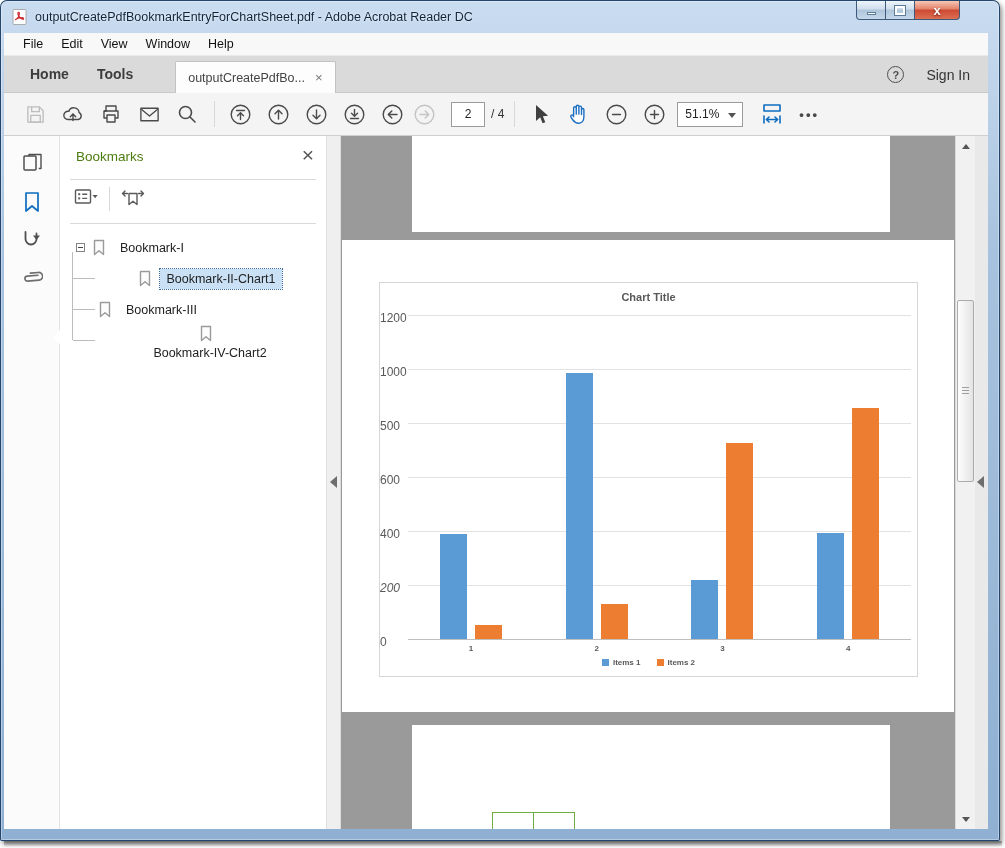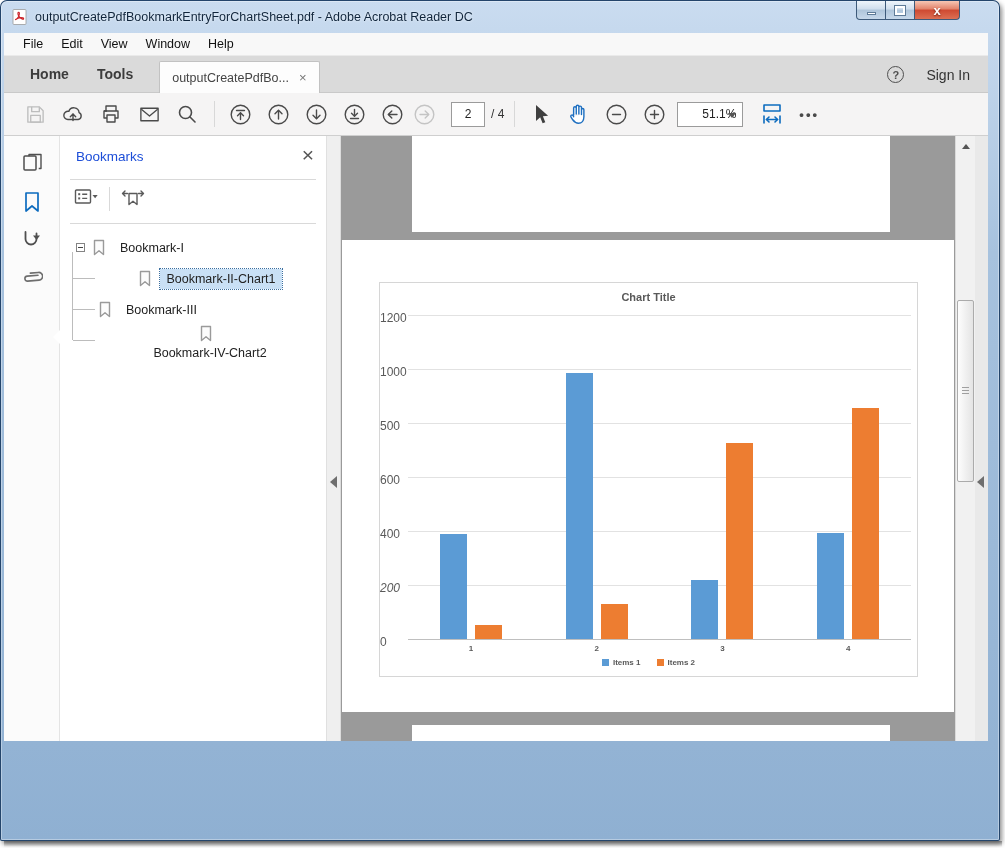--- a/index.html
+++ b/index.html
@@ -8,21 +8,21 @@
   #stage { position:relative; width:1005px; height:848px; background:#fff; }
 
   
   #win {
     position:absolute; left:0; top:0; width:1000px; height:841px;
     background: linear-gradient(180deg,#cadcf0 0%, #a7c2de 30%, #8fb0d2 100%);
     border-radius:7px 7px 2px 2px;
     box-shadow: 0 0 0 1px #24456b inset, 0 0 0 2px rgba(255,255,255,.35) inset, 2px 3px 5px rgba(0,0,0,.45);
     padding:33px 12px 12px 4px;
   }
-  #client { position:relative; width:984px; height:708px; background:#fff; border:1px solid #5a7ba0; border-width:0; overflow:hidden; }
+  #client { position:relative; width:984px; height:796px; background:#fff; border:1px solid #5a7ba0; border-width:0; overflow:hidden; }
 
   .titlebar { position:absolute; left:0; top:0; width:1000px; height:33px; display:flex; align-items:center; }
   .title-text { font-size:12.5px; color:#10253c; margin-left:6px; text-shadow:0 0 3px rgba(255,255,255,.9); }
   .pdf-app-icon { margin-left:12px; width:17px; height:16px; flex:0 0 auto; }
 
   .win-controls { position:absolute; top:1px; right:40px; display:flex; }
   .win-btn { height:19px; border:1px solid #3d5a7a; border-top:none; display:flex; align-items:center; justify-content:center;
              background: linear-gradient(180deg,#eef5fb 0%,#cfdeed 45%,#aec5da 50%,#c6d8ea 100%); }
   .win-btn.min { width:30px; border-radius:0 0 0 4px; }
   .win-btn.restore { width:29px; border-left:none; }
@@ -36,53 +36,53 @@
     background: linear-gradient(180deg, rgba(0,0,0,.35), rgba(0,0,0,0)); }
 
   
   .menubar { height:23px; background:#f8f8f8; display:flex; align-items:center; padding-left:10px; border-bottom:1px solid #eaeaea; }
   .menu-item { font-size:12.5px; color:#111; padding:3px 9px; }
 
   
   .tabbar { height:37px; background:#dadada; display:flex; align-items:flex-end; position:relative; border-bottom:1px solid #c9c9c9; }
   .apptab { font-size:14px; font-weight:bold; color:#3c3c3c; padding:9px 14px; margin-bottom:1px; }
   .apptab.home { margin-left:12px; }
-  .doctab { margin-left:12px; height:32px; background:#fdfdfd; border:1px solid #c2c2c2; border-bottom:none;
+  .doctab { margin-left:28px; height:32px; background:#fdfdfd; border:1px solid #c2c2c2; border-bottom:none;
             border-radius:2px 2px 0 0; display:flex; align-items:center; gap:10px; padding:0 12px; margin-bottom:-1px; }
   .doctab-label { font-size:12.5px; color:#444; }
   .doctab-close { font-size:13px; color:#777; line-height:1; }
   .tab-right { position:absolute; right:18px; top:0; height:37px; display:flex; align-items:center; gap:22px; }
   .help-circ { width:17px; height:17px; border:1.6px solid #4f4f4f; border-radius:50%; display:flex; align-items:center; justify-content:center;
                font-size:11px; font-weight:bold; color:#4f4f4f; }
   .signin { font-size:14px; color:#333; }
 
   
   .toolbar { height:43px; background:#f5f4f4; border-bottom:1px solid #cfcfcf; display:flex; align-items:center; padding-left:16px; }
   .tool { width:30px; height:30px; display:flex; align-items:center; justify-content:center; margin-right:8px; flex:0 0 auto; }
   .tool svg { display:block; }
   .tsep { width:1px; height:26px; background:#d8d8d8; margin:0 10px 0 4px; flex:0 0 auto; }
   .page-input { width:34px; height:25px; border:1px solid #9b9b9b; background:#fff; text-align:center; font-size:12px; color:#222;
                 font-family:"Liberation Sans",sans-serif; margin:0 6px 0 4px; }
   .page-total { font-size:12px; color:#333; margin-right:6px; }
   .zoom-box { width:66px; height:25px; border:1px solid #9b9b9b; background:#fff; display:flex; align-items:center; font-size:12px; color:#222;
-              padding-left:24px; position:relative; margin-right:14px; }
+              padding-left:7px; position:relative; margin-right:14px; }
   .zoom-caret { position:absolute; right:6px; top:10px; width:0; height:0; border-left:4px solid transparent; border-right:4px solid transparent; border-top:5px solid #555; }
   .ellipsis { font-size:13px; font-weight:bold; color:#4a4a4a; letter-spacing:2px; margin-left:4px; }
 
   
   .content { display:flex; height:693px; }
 
   .leftrail { width:56px; background:#fbfbfb; border-right:1px solid #e4e4e4; display:flex; flex-direction:column; align-items:center;
               padding-top:16px; gap:14px; position:relative; }
   .rail-ic { width:24px; height:24px; display:flex; align-items:center; justify-content:center; }
   .rail-notch { position:absolute; left:49px; top:194px; width:0; height:0;
                 border-top:7px solid transparent; border-bottom:7px solid transparent; border-right:7px solid #ffffff; }
 
   .bm-panel { width:267px; background:#fff; position:relative; border-right:1px solid #e0e0e0; }
-  .bm-title { position:absolute; left:16px; top:13px; font-size:13.5px; color:#1d4ed8; }
+  .bm-title { position:absolute; left:16px; top:13px; font-size:13.5px; color:#4d7c0f; }
   .bm-close { position:absolute; right:12px; top:8px; font-size:21px; color:#555; line-height:1; }
   .bm-div1 { position:absolute; left:10px; right:10px; top:43px; height:1px; background:#d9d9d9; }
   .bm-tools { position:absolute; left:14px; top:50px; display:flex; align-items:center; }
   .bm-vsep { width:1px; height:24px; background:#d9d9d9; margin:0 10px; }
   .bm-div2 { position:absolute; left:10px; right:10px; top:87px; height:1px; background:#d9d9d9; }
   #bm-tree { position:absolute; left:0; right:4px; top:96px; bottom:0; }
   .bm-row { display:flex; align-items:center; height:31px; position:relative; }
   .bm-row .expander { width:9px; height:9px; border:1px solid #848484; background:#fff; position:relative; margin:0 7px 0 8px; flex:0 0 auto; }
   .bm-row .expander::after { content:""; position:absolute; left:1px; right:1px; top:3px; height:1px; background:#444; }
   .bm-ic { flex:0 0 auto; margin-right:8px; }

